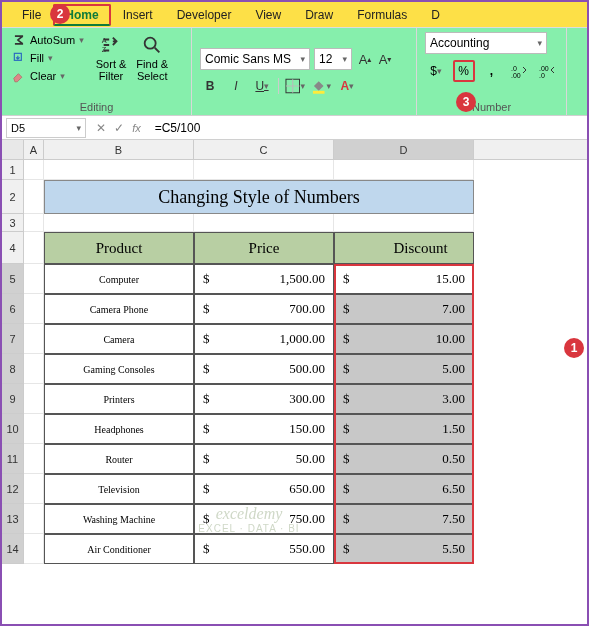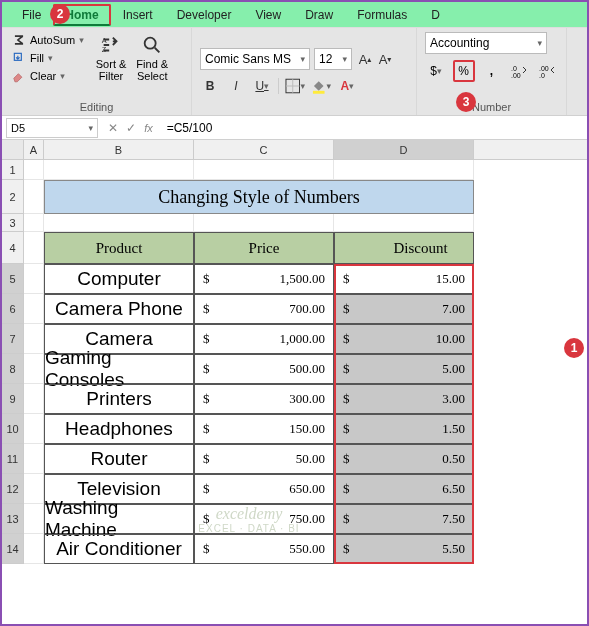--- a/index.html
+++ b/index.html
@@ -1,25 +1,25 @@
 <!DOCTYPE html>
 <html><head>
 <meta charset="utf-8">
 <style>
 * { box-sizing: border-box; margin: 0; padding: 0; }
 body { font-family: 'Segoe UI', Arial, sans-serif; font-size: 12px; background: #fff; width: 589px; height: 626px; overflow: hidden; position: relative; border: 2px solid #8a4fb3; }
 
 
-.tabs { display: flex; align-items: center; height: 26px; background: #86efac; border-bottom: 1px solid #ddd; padding-left: 8px; gap: 0; }
+.tabs { display: flex; align-items: center; height: 26px; background: #fde047; border-bottom: 1px solid #ddd; padding-left: 8px; gap: 0; }
 .tab { padding: 4px 12px; color: #222; cursor: pointer; font-size: 12px; }
 .tab.active { color: #0f7b3a; font-weight: 600; border-bottom: 2px solid #0f7b3a; }
 .tab-highlight { border: 2px solid #d9363e; border-radius: 2px; padding: 2px 10px; }
 
 
-.ribbon { display: flex; background: #e5e5e5; border-bottom: 1px solid #d0d0d0; height: 88px; }
+.ribbon { display: flex; background: #86efac; border-bottom: 1px solid #d0d0d0; height: 88px; }
 .group { border-right: 1px solid #d8d8d8; padding: 4px 8px 2px 8px; display: flex; flex-direction: column; justify-content: space-between; }
 .group-label { text-align: center; font-size: 11px; color: #555; padding-top: 2px; }
 .group-body { display: flex; align-items: flex-start; gap: 10px; }
 
 
 .edit-col { display: flex; flex-direction: column; gap: 2px; font-size: 11px; }
 .edit-row { display: flex; align-items: center; gap: 4px; padding: 1px 2px; }
 .edit-row svg { width: 14px; height: 14px; }
 .sort-btn, .find-btn { display: flex; flex-direction: column; align-items: center; gap: 2px; font-size: 11px; padding-top: 2px; }
 .sort-btn svg, .find-btn svg { width: 22px; height: 22px; }
@@ -40,21 +40,21 @@
 
 
 .num-group-body { display: flex; flex-direction: column; gap: 6px; }
 .num-row2 { display: flex; gap: 6px; align-items: center; }
 .num-select { width: 122px; }
 .num-btn { width: 22px; height: 22px; display: flex; align-items: center; justify-content: center; border: 1px solid transparent; }
 .num-btn.highlight { border: 2px solid #d9363e; border-radius: 2px; }
 
 
 .fxbar { display: flex; align-items: center; height: 24px; border-bottom: 1px solid #d0d0d0; background: #fff; }
-.namebox { width: 92px; border: 1px solid #ccc; height: 20px; margin: 0 2px 0 4px; padding: 0 4px; display: flex; align-items: center; justify-content: space-between; font-size: 11px; }
+.namebox { width: 80px; border: 1px solid #ccc; height: 20px; margin: 0 2px 0 4px; padding: 0 4px; display: flex; align-items: center; justify-content: space-between; font-size: 11px; }
 .fx-btns { display: flex; align-items: center; gap: 8px; padding: 0 8px; color: #888; }
 .fx-label { font-style: italic; font-size: 11px; }
 .formula { flex: 1; padding: 0 6px; font-size: 12px; }
 
 
 .grid { position: relative; }
 .colheads { display: flex; height: 20px; background: #f0f0f0; border-bottom: 1px solid #ccc; }
 .corner { width: 22px; border-right: 1px solid #ccc; background: #e8e8e8; }
 .ch { border-right: 1px solid #ccc; text-align: center; font-size: 11px; color: #333; line-height: 20px; }
 .ch-A { width: 20px; } .ch-B { width: 150px; } .ch-C { width: 140px; } .ch-D { width: 140px; }
@@ -72,21 +72,21 @@
 .c-A { width: 20px; } .c-B { width: 150px; } .c-C { width: 140px; } .c-D { width: 140px; padding-left: 33px; }
 
 
 .titlecell { width: 430px; height: 34px; background: #bfd7ed; border: 1px solid #888; display: flex; align-items: center; justify-content: center; font-family: 'Comic Sans MS', cursive; font-size: 18px; }
 
 
 .th { height: 32px; background: #b8cfa3; border: 1px solid #555; display: flex; align-items: center; justify-content: center; font-family: 'Comic Sans MS', cursive; font-size: 15px; }
 
 
 .datarow .cell { height: 30px; }
-.prod { border: 1px solid #555; display: flex; align-items: center; justify-content: center; font-family: Liberation Sans, sans-serif; font-size: 19px; }
+.prod { border: 1px solid #555; display: flex; align-items: center; justify-content: center; font-family: Liberation Serif, serif; font-size: 10px; }
 .money { border: 1px solid #555; display: flex; align-items: center; justify-content: space-between; padding: 0 8px; font-family: 'Comic Sans MS', cursive; font-size: 13px; }
 .money .sym { }
 .money .val { text-align: right; }
 .disc { background: #c8c8c8; }
 .disc.firstsel { background: #fff; }
 
 
 .sel-outline { position: absolute; border: 2px solid #d9363e; pointer-events: none; }
 
 

